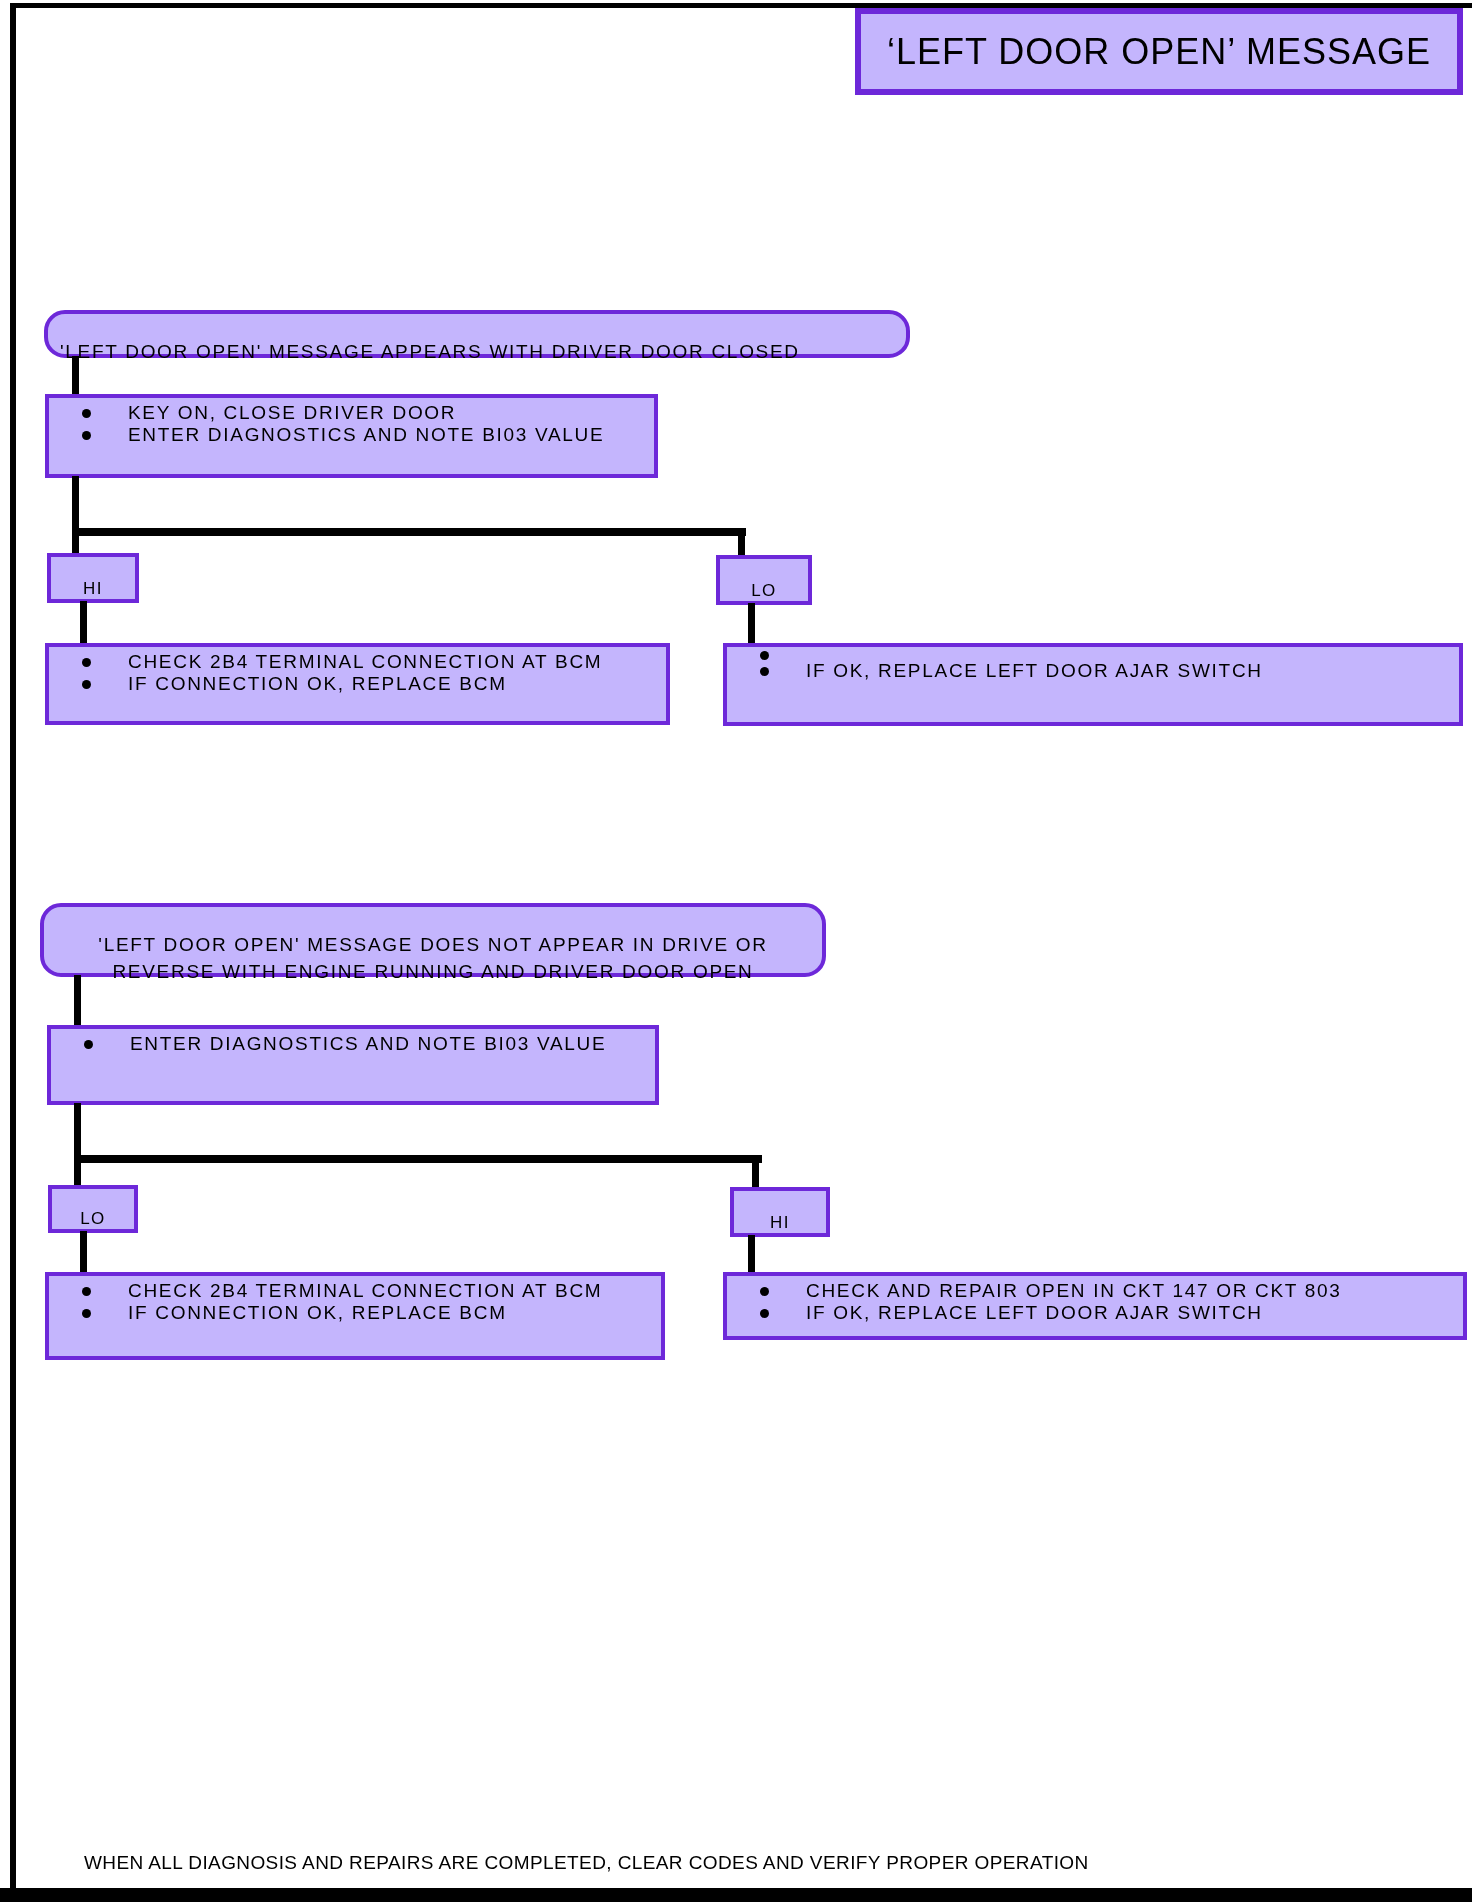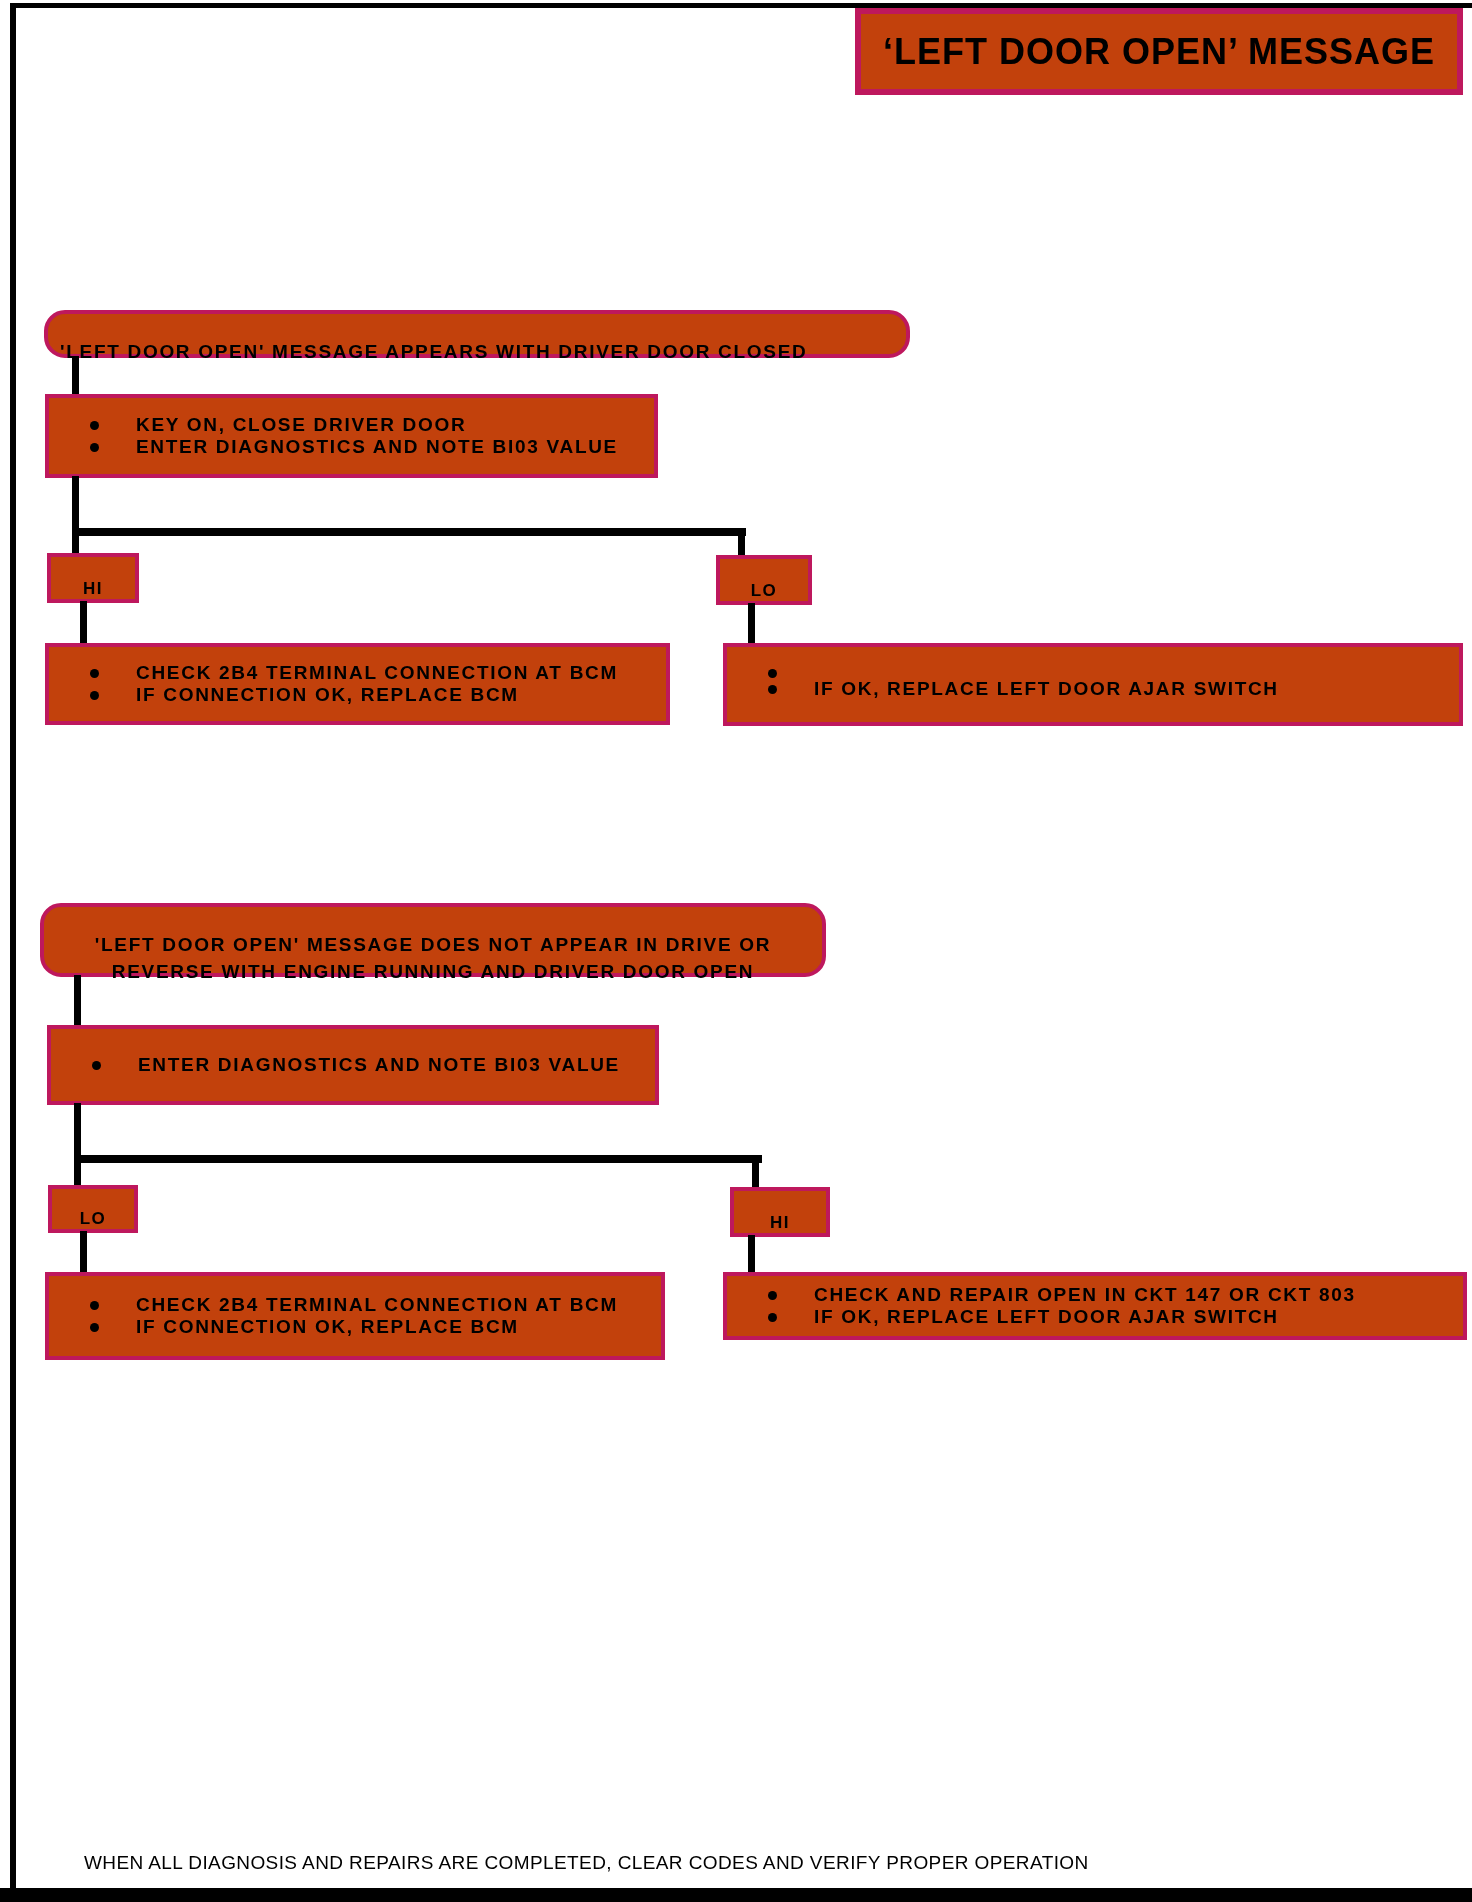--- a/index.html
+++ b/index.html
@@ -2,29 +2,29 @@
 <html><head>
 <meta charset="utf-8">
 <style>
   html,body { margin:0; padding:0; background:#ffffff; }
   .page {
     position:relative; width:1472px; height:1902px; background:#ffffff;
     font-family:"Liberation Sans", sans-serif; color:#000; overflow:hidden;
   }
   .blk { position:absolute; background:#000; }
   .box {
-    position:absolute; box-sizing:border-box; background:#c2410c;
-    border:4px solid #be185d; font-weight:bold; font-size:19px; letter-spacing:1.7px;
+    position:absolute; box-sizing:border-box; background:#c4b5fd;
+    border:4px solid #6d28d9; font-weight:normal; font-size:19px; letter-spacing:1.7px;
   }
   .title-box {
     border-width:6px; display:flex; align-items:center; justify-content:center;
     font-size:36px; letter-spacing:1px; white-space:nowrap;
   }
   .cond { padding:24px 12px 0 12px; line-height:27px;border-radius:21px; }
-  .steps { display:flex; flex-direction:column; justify-content:center; padding:4px 12px; }
+  .steps { display:flex; flex-direction:column; justify-content:flex-start; padding:4px 4px; }
   .row { display:flex; align-items:center; }
   .dot { width:9px; height:9px; border-radius:50%; background:#000; margin:0 37px 0 29px; flex:none; }
   .tag { display:flex; align-items:flex-end; justify-content:center; font-size:17px; letter-spacing:1.5px; }
   .footer {
     position:absolute; font-weight:normal; font-size:19px; letter-spacing:0.4px; white-space:nowrap;
   }
 </style>
 </head>
 <body>
 

